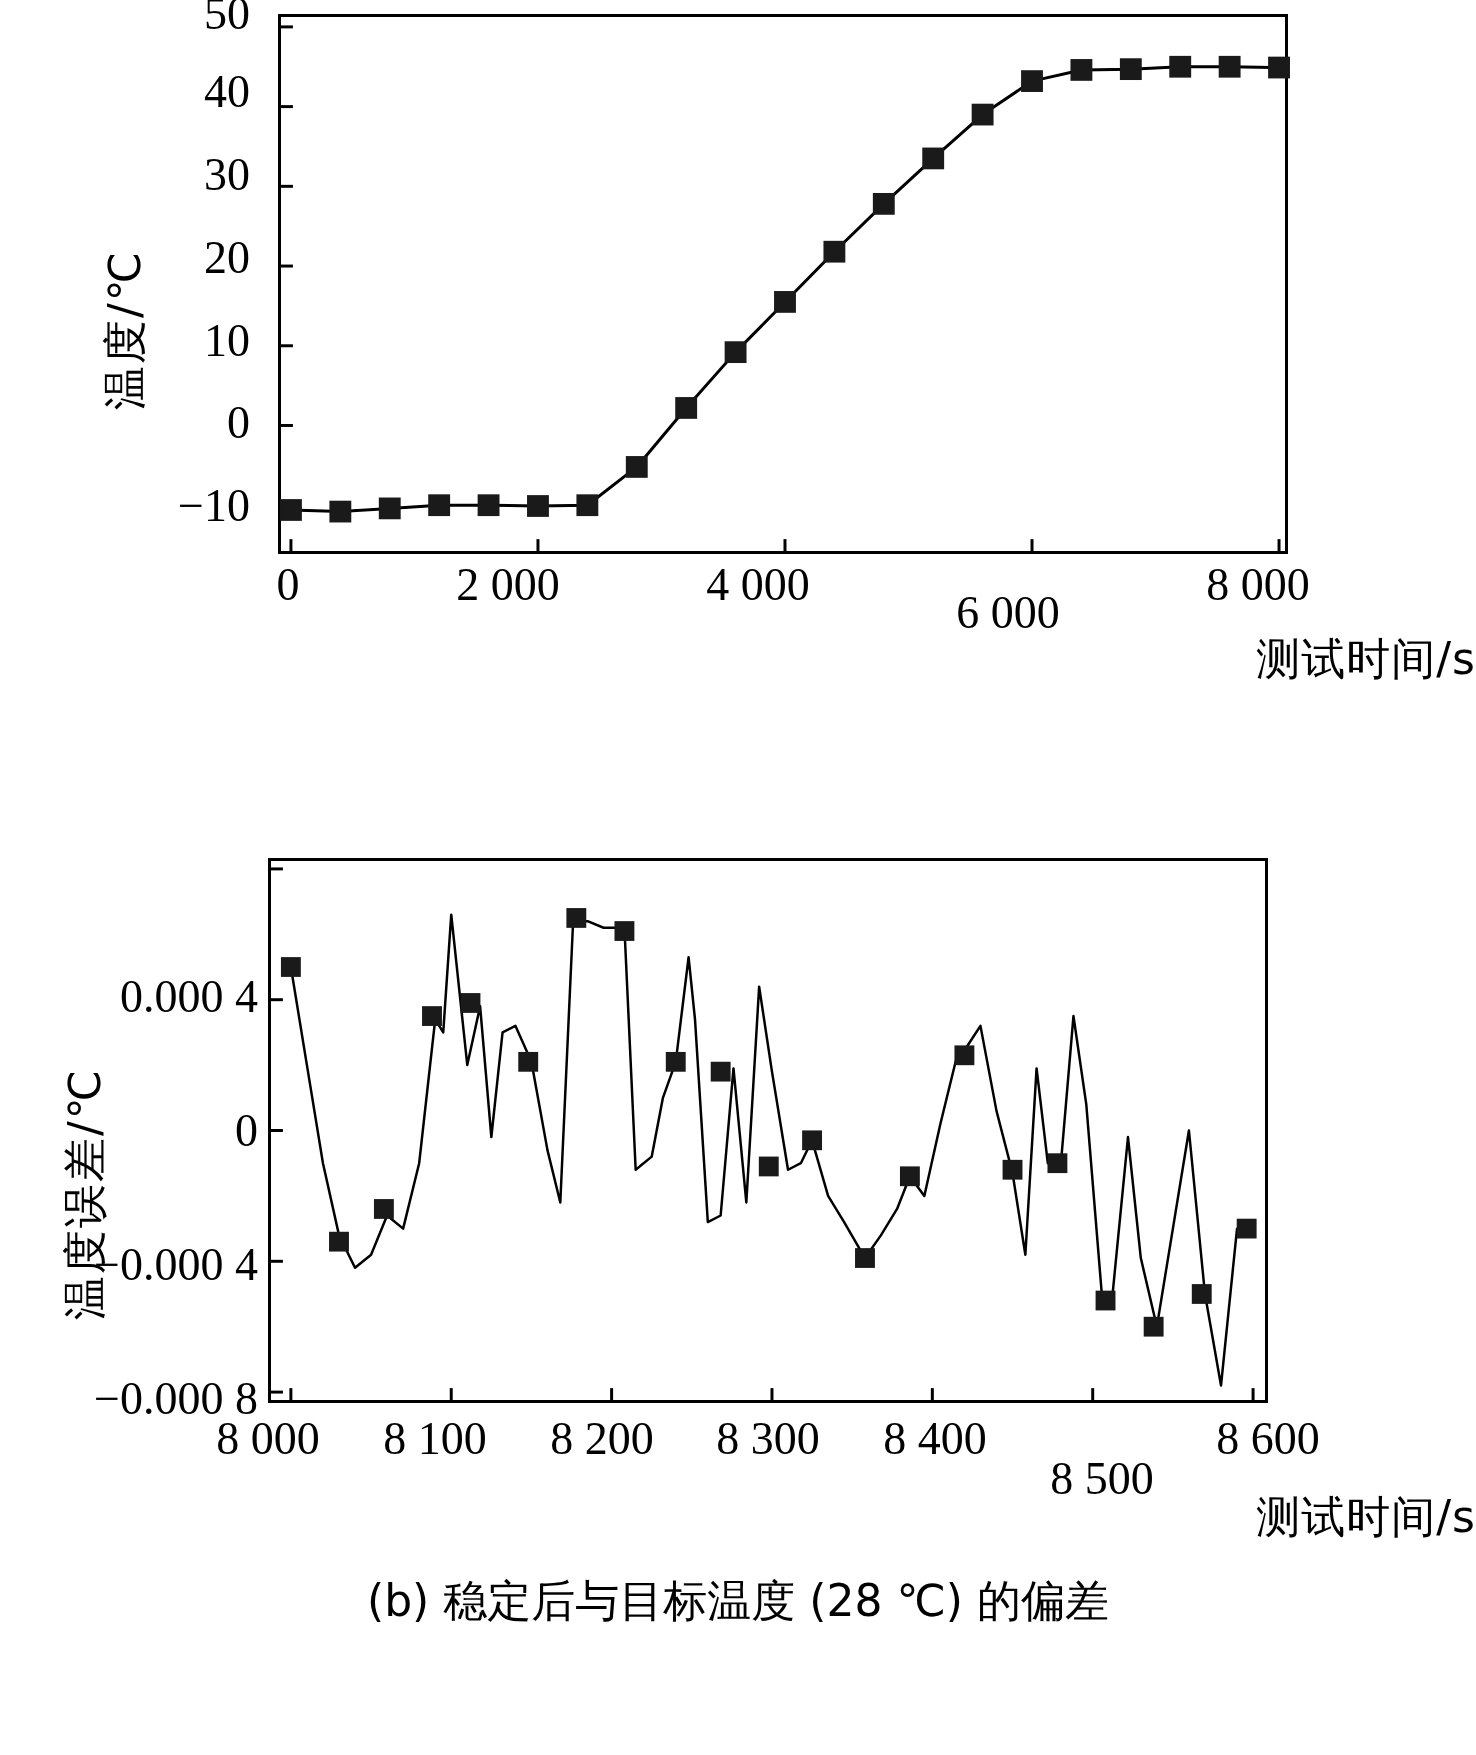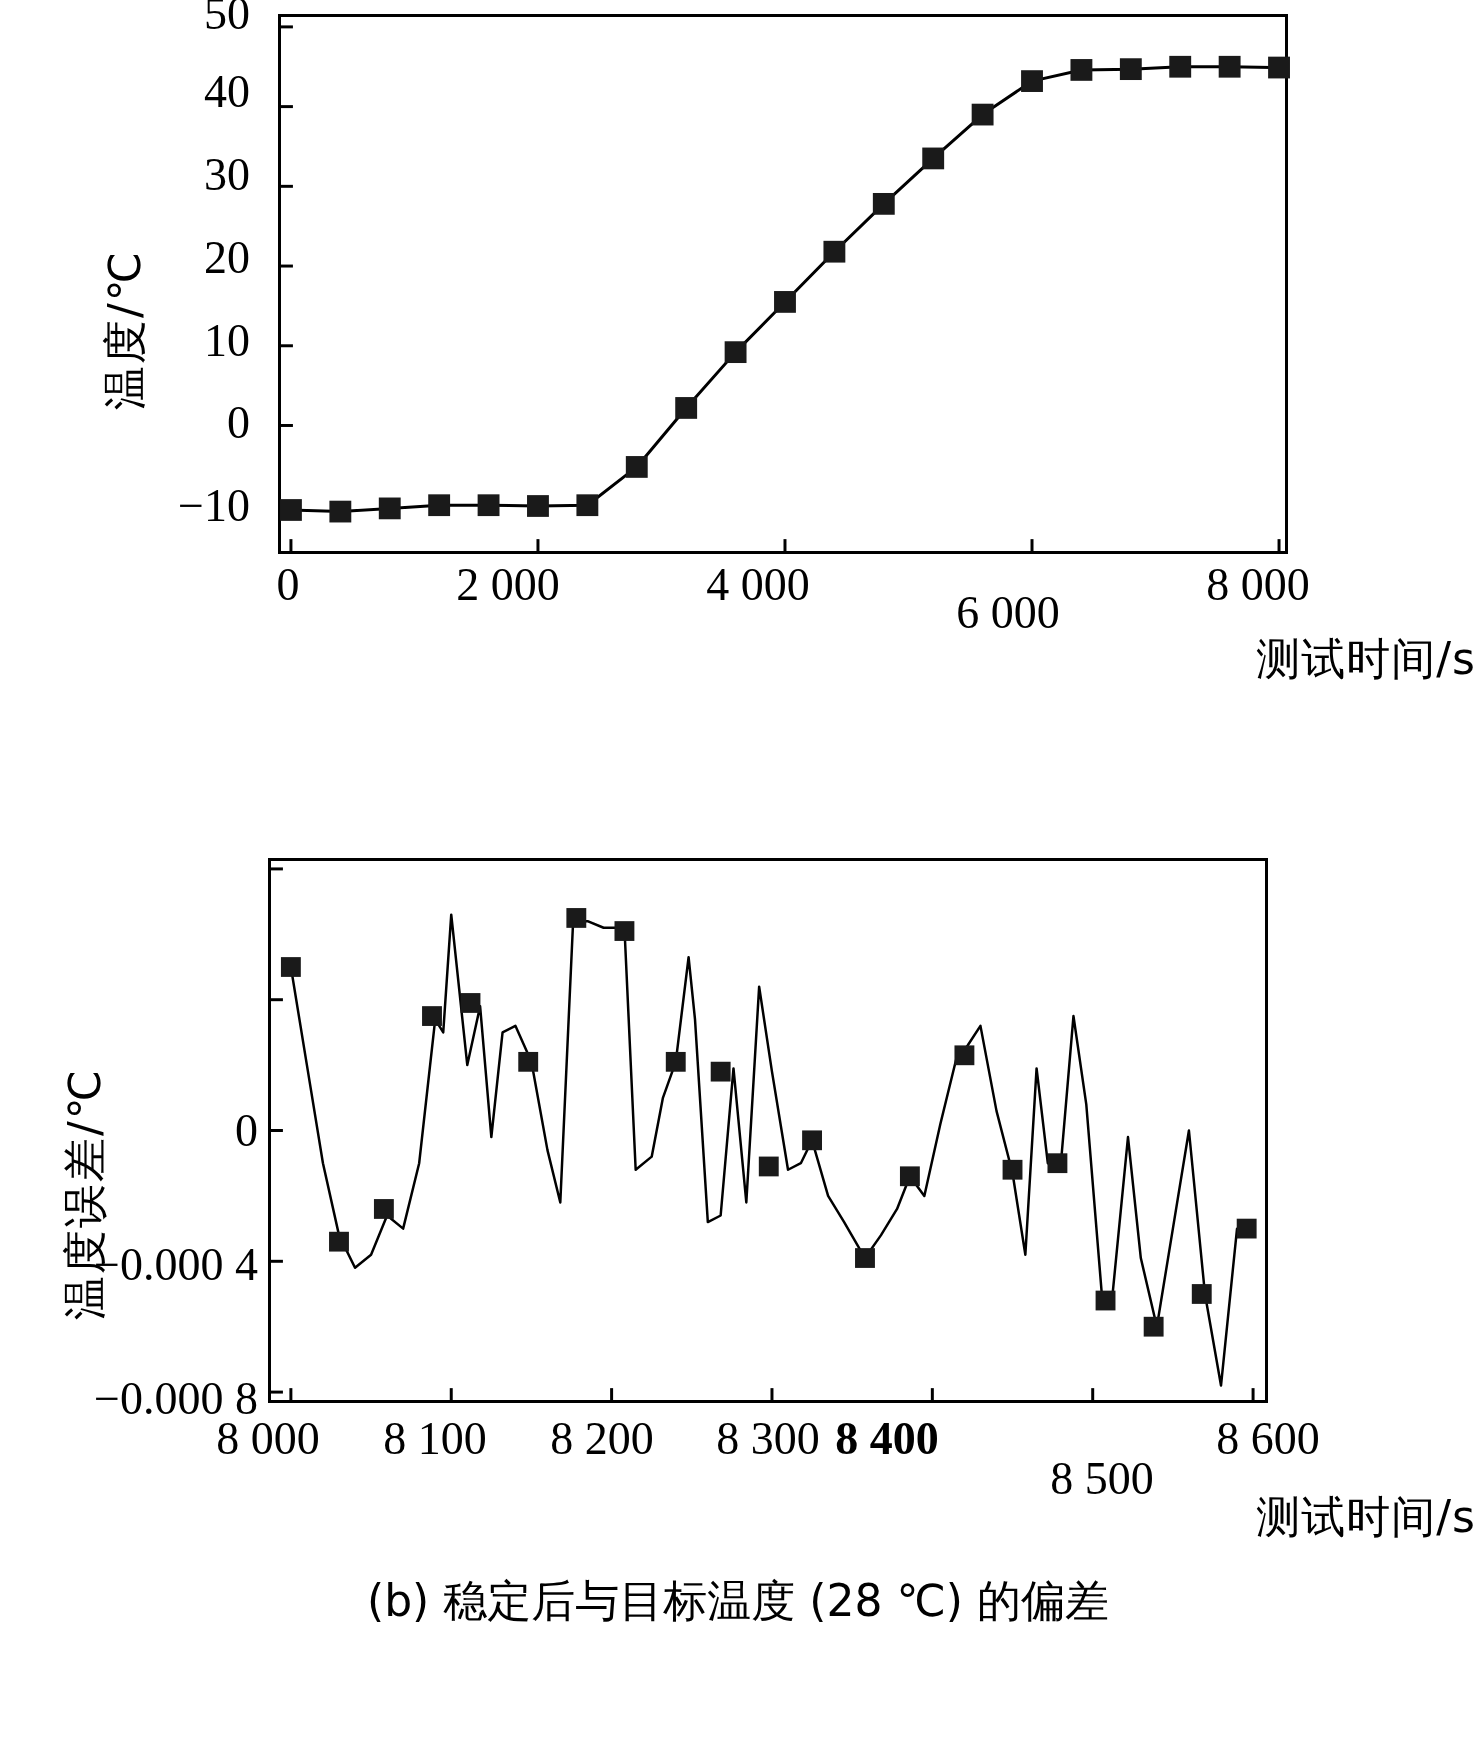--- a/index.html
+++ b/index.html
@@ -196,29 +196,30 @@
           <rect x="687.60" y="186.46" width="20" height="20" fill="#1a1a1a"></rect>
           <rect x="736.00" y="302.18" width="20" height="20" fill="#1a1a1a"></rect>
           <rect x="781.17" y="295.56" width="20" height="20" fill="#1a1a1a"></rect>
           <rect x="829.57" y="434.42" width="20" height="20" fill="#1a1a1a"></rect>
           <rect x="877.97" y="460.88" width="20" height="20" fill="#1a1a1a"></rect>
           <rect x="926.37" y="427.81" width="20" height="20" fill="#1a1a1a"></rect>
           <rect x="971.55" y="361.69" width="20" height="20" fill="#1a1a1a"></rect>
         </svg>
     </div>
 
+    <div class="ytick" style="left:8px; top:124px; width:250px;">0.000 4</div>
     <div class="ytick" style="left:8px; top:258px; width:250px;">0</div>
     <div class="ytick" style="left:-14px; top:392px; width:272px;">−0.000 4</div>
     <div class="ytick" style="left:-14px; top:526px; width:272px;">−0.000 8</div>
 
     <div class="xtick" style="left:158px; top:566px; width:220px;">8 000</div>
     <div class="xtick" style="left:325px; top:566px; width:220px;">8 100</div>
     <div class="xtick" style="left:492px; top:566px; width:220px;">8 200</div>
     <div class="xtick" style="left:658px; top:566px; width:220px;">8 300</div>
-    <div class="xtick" style="left:777px; top:566px; width:220px;font-weight:bold;">8 400</div>
+    <div class="xtick" style="left:825px; top:566px; width:220px;">8 400</div>
     <div class="xtick" style="left:992px; top:566px; width:220px;margin-top:40px;">8 500</div>
     <div class="xtick" style="left:1158px; top:566px; width:220px;">8 600</div>
 
     <div class="axis-title-y" style="left:56px; top:470px;">温度误差/℃</div>
     <div class="axis-title-x" style="left:0; top:638px;">测试时间/s</div>
 
     <div class="caption" style="left:0; top:722px;">(b) 稳定后与目标温度 (28 ℃) 的偏差</div>
   </div>
 
 </div>

